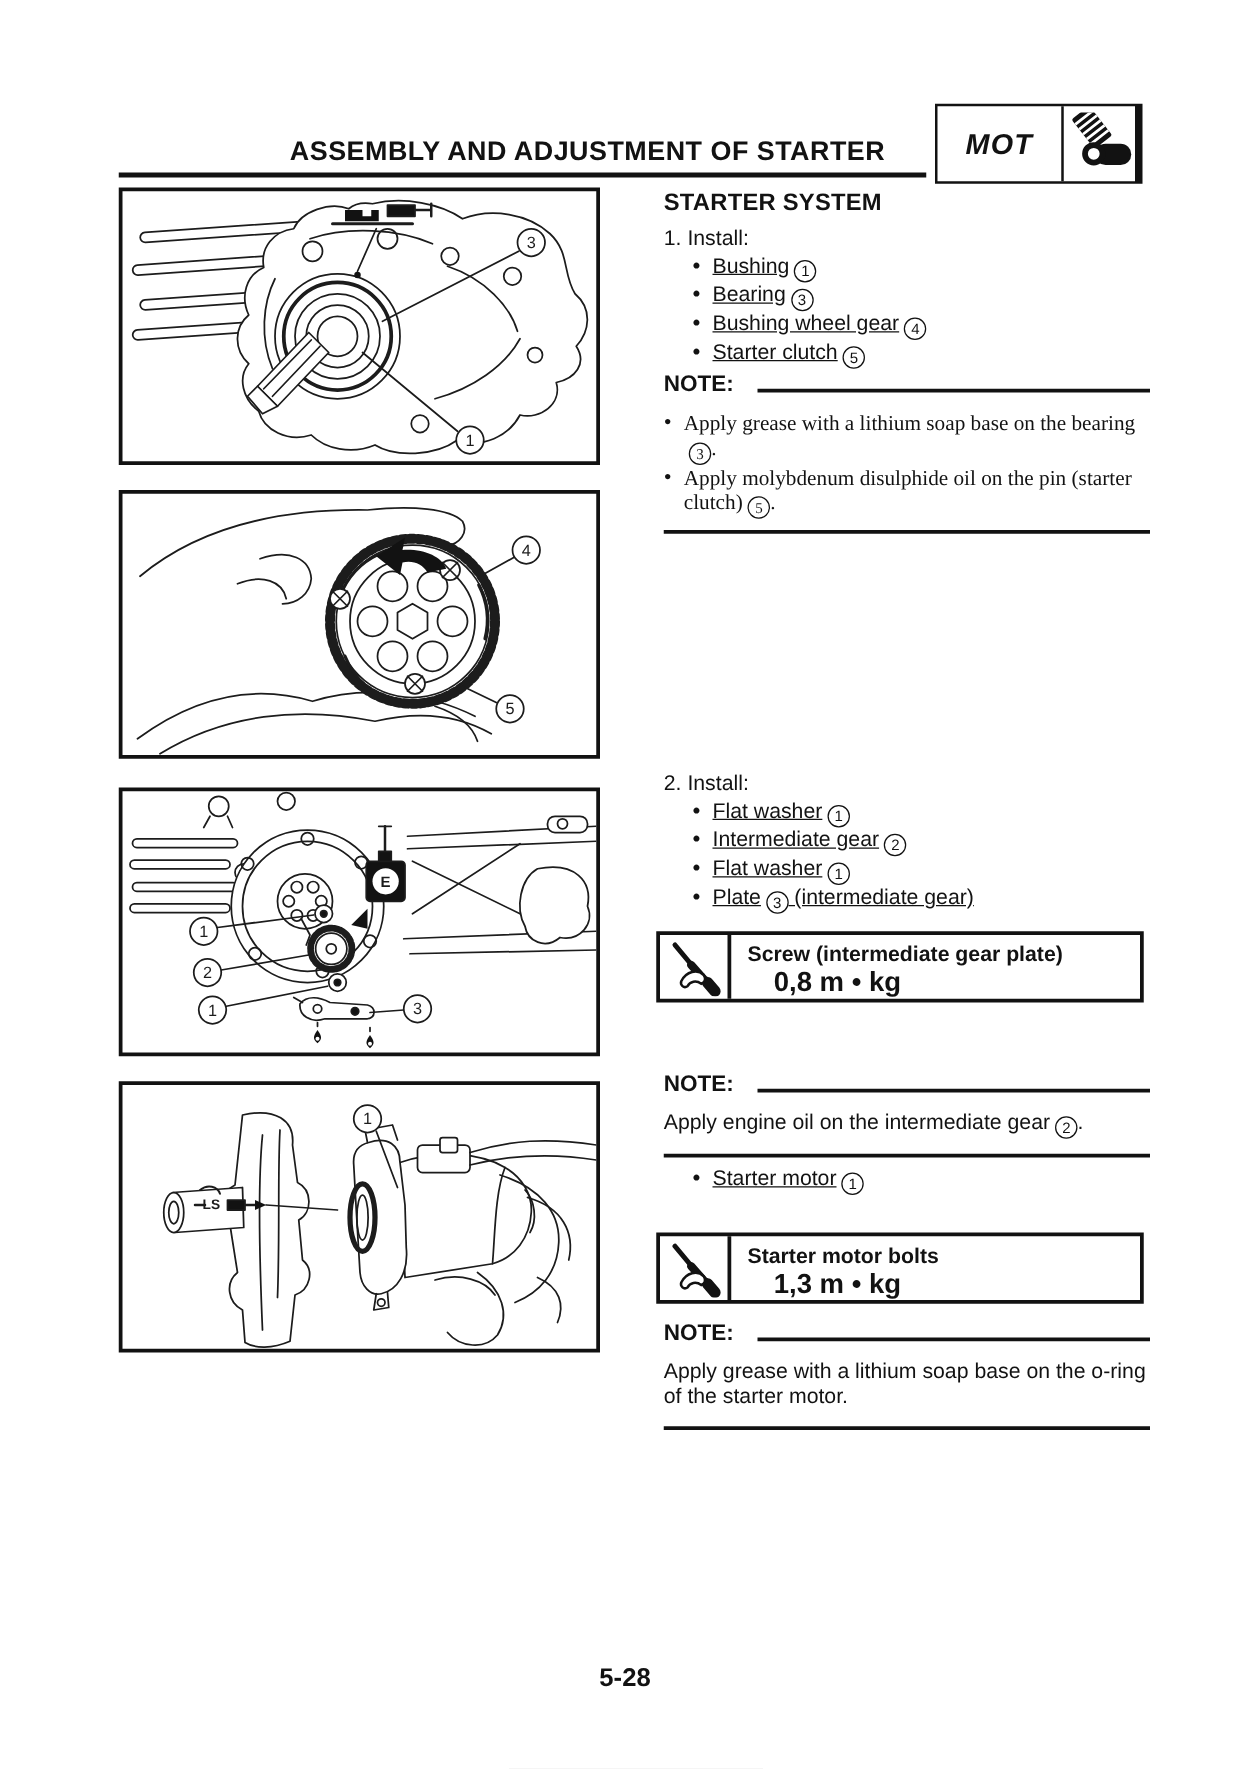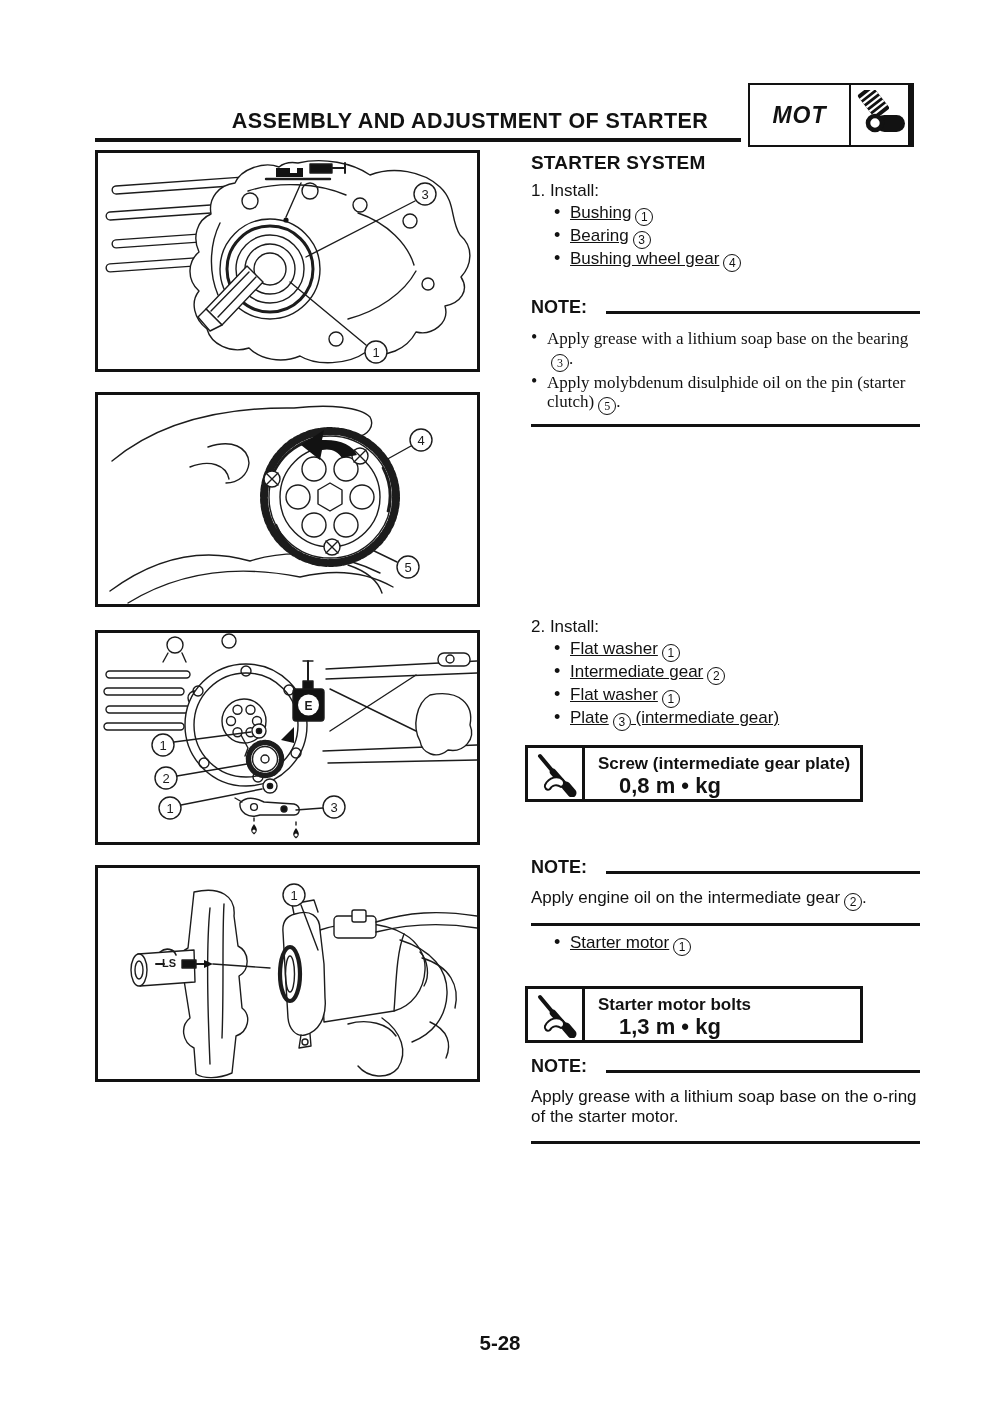--- a/index.html
+++ b/index.html
@@ -54,21 +54,21 @@
     display:inline-flex; align-items:center; justify-content:center;
     width:18px; height:18px; border:1.4px solid #121212; border-radius:50%;
     font-size:12px; line-height:1; vertical-align:-3px; margin-left:4px; background:#fff;
   }
   .note-head { display:flex; align-items:flex-end; }
   .note-label { font-size:18px; font-weight:bold; white-space:nowrap; }
   .note-line { flex:1; height:3px; background:#121212; margin:0 0 4px 19px; }
   .end-rule { height:3px; background:#121212; }
   .note-text { font-size:17px; line-height:20px; margin-top:10px; }
   
-  .tq { display:flex; border:3.5px solid #121212; width:338px; margin-left:-6px; height:57px; background:#fff;justify-content:space-between; }
+  .tq { display:flex; border:3.5px solid #121212; width:390px; margin-left:-6px; height:57px; background:#fff;justify-content:space-between; }
   .tq-icon { width:57px; border-right:3.5px solid #121212; display:flex; align-items:center; justify-content:center; }
   .tq-text { flex:1; padding:5px 0 0 13px; }
   .tq-name { font-size:17px; font-weight:bold; line-height:22px; }
   .tq-value { font-size:22px; font-weight:bold; margin-left:21px; line-height:22px; }
   
   .page-number { position:absolute; top:1331px; left:0; width:100%; text-align:center; font-size:20.5px; font-weight:bold; }
 </style>
 </head>
 <body>
 
@@ -355,20 +355,21 @@
 
   <div class="rcol">
 
     <div class="rblock" style="top:2px">
       <div class="section-title">STARTER SYSTEM</div>
       <div class="install-label">1. Install:</div>
       <ul class="items">
         <li><span>Bushing</span><span class="circ">1</span><span></span></li>
         <li><span>Bearing</span><span class="circ">3</span><span></span></li>
         <li><span>Bushing wheel gear</span><span class="circ">4</span><span></span></li>
+        <li><span>Starter clutch</span><span class="circ">5</span><span></span></li>
       </ul>
     </div>
 
     <div class="rblock" style="top:147px">
       <div class="note-head">
         <span class="note-label">NOTE:</span>
         <span class="note-line"></span>
       </div>
       <ul class="note-items">
         <li><span>Apply grease with a lithium soap base on the bearing</span><span class="circ">3</span><span>.</span></li>

